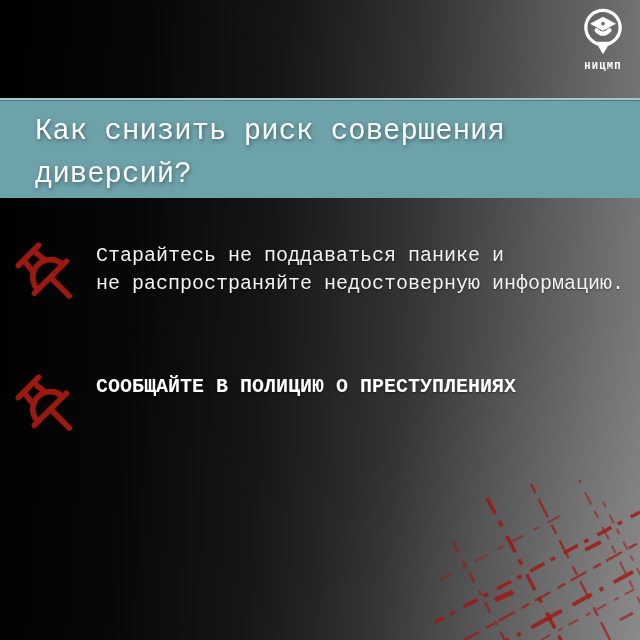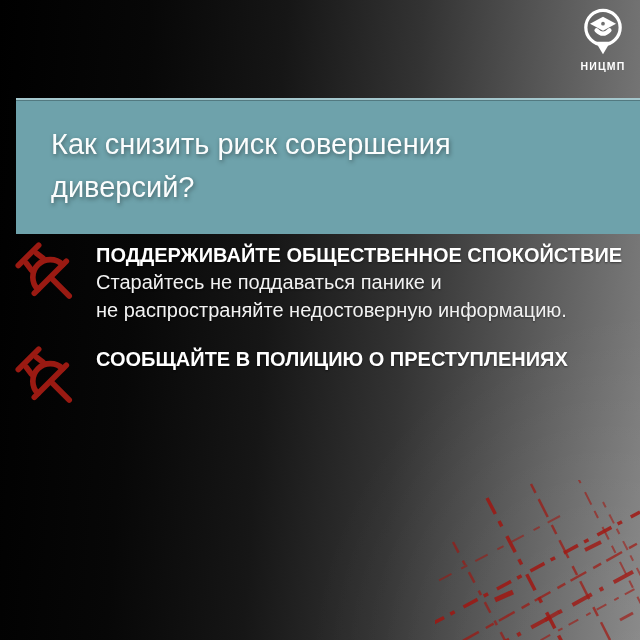--- a/index.html
+++ b/index.html
@@ -8,51 +8,51 @@
     --grunge-red:#a3140e;
     --text-light:#f2f2f2;
     --footer-text:#d6d6d6;
   }
   *{margin:0;padding:0;box-sizing:border-box;}
   html,body{background:#222;}
   .poster{
     position:relative;
     width:640px;height:640px;
     overflow:hidden;
-    font-family:Liberation Sans, sans-serif;
+    font-family:Liberation Mono, monospace;
     background:
       radial-gradient(circle at 104% 104%, rgba(255,255,255,0.10), rgba(255,255,255,0) 38%),
       linear-gradient(94deg,#000 0%,#070707 22%,#161616 42%,#333 62%,#575757 80%,#7f7f7f 100%);
   }
   
   .logo{
     position:absolute;top:8px;right:6px;width:62px;
     display:flex;flex-direction:column;align-items:center;
   }
   .logo-text{
     margin-top:2px;color:#fff;font-weight:bold;
     font-size:10.5px;letter-spacing:1.2px;
   }
   
   .banner{
-    position:absolute;top:98px;left:16px;right:0;height:136px;
+    position:absolute;top:98px;left:0;right:0;height:100px;
     background:var(--banner-bg);
     border-top:2px solid rgba(230,243,246,0.45);
     box-shadow:0 1px 0 rgba(0,0,0,0.25) inset;
-    padding:23px 20px 0 35px;
+    padding:10px 20px 0 35px;
   }
   .banner h1{
     color:#fbfdfd;font-size:29px;font-weight:400;line-height:43px;
     white-space:pre-line;
     text-shadow:1px 2px 4px rgba(35,45,47,0.55);
   }
   
   .section{position:absolute;left:12px;display:flex;align-items:flex-start;}
   .section.s1{top:242px;}
-  .section.s2{top:346px;}
+  .section.s2{top:374px;}
   .pin-wrap{width:74px;flex:0 0 74px;margin-top:2px;}
   .txt{margin-left:10px;width:535px;}
   .heading{
     color:#fff;font-size:20px;font-weight:bold;line-height:26px;
     margin-bottom:1px;text-shadow:0 1px 2px rgba(0,0,0,0.5);
   }
   .body{
     color:var(--text-light);font-size:20px;line-height:27.5px;
     white-space:pre-line;text-shadow:0 1px 2px rgba(0,0,0,0.45);
   }
@@ -96,21 +96,20 @@
           <line x1="19" y1="4" x2="47" y2="4"></line>
           <line x1="26" y1="8" x2="25" y2="16"></line>
           <line x1="40" y1="8" x2="41" y2="16"></line>
           <path d="M16 34 A17 17 0 0 1 50 34"></path>
           <line x1="11" y1="34" x2="55" y2="34"></line>
           <line x1="33" y1="36" x2="33" y2="60"></line>
         </g>
       </svg>
     </div>
     <div class="txt">
-      <div class="heading">ПОДДЕРЖИВАЙТЕ ОБЩЕСТВЕННОЕ СПОКОЙСТВИЕ</div>
       <div class="body">Старайтесь не поддаваться панике и
 не распространяйте недостоверную информацию.</div>
     </div>
   </div>
 
   <div class="section s2">
     <div class="pin-wrap">
       <svg width="72" height="72" viewBox="0 0 70 70" overflow="visible">
         <g class="pushpin-stroke" transform="rotate(-45 33 28)">
           <line x1="19" y1="4" x2="47" y2="4"></line>

